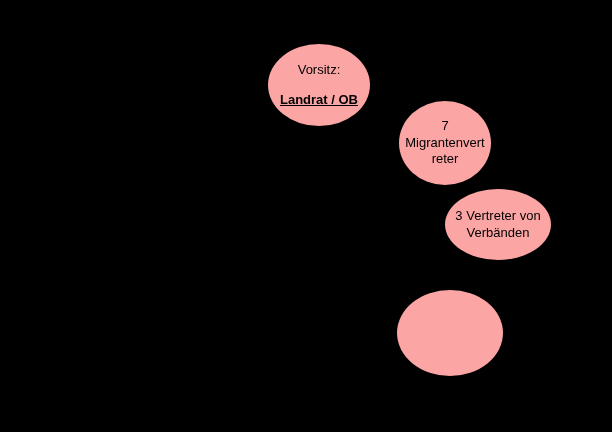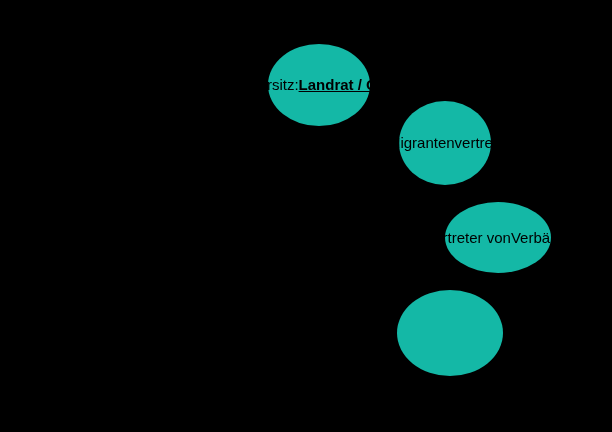--- a/index.html
+++ b/index.html
@@ -13,45 +13,45 @@
     position: relative;
     overflow: hidden;
     font-family: "Liberation Sans", sans-serif;
   }
   .canvas {
     position: absolute;
     inset: 0;
   }
   .ellipse {
     position: absolute;
-    background: #14b8a6;
+    background: #fca5a5;
     border-radius: 50%;
     display: flex;
-    flex-direction: row;
+    flex-direction: column;
     align-items: center;
     justify-content: center;
     text-align: center;
     color: #000000;
-    font-size: 15px;
+    font-size: 13px;
     line-height: 1.3;
   }
   .line {
     white-space: nowrap;
   }
   .underline {
     text-decoration: underline;
     font-weight: bold;
   }
   .spacer {
     height: 13px;
   }
   
   #e-vorsitz   { left: 268px; top: 44px;  width: 102px; height: 82px; }
   #e-migranten { left: 399px; top: 101px; width: 92px;  height: 84px; }
-  #e-verbaende { left: 445px; top: 202px; width: 106px; height: 71px; }
+  #e-verbaende { left: 445px; top: 189px; width: 106px; height: 71px; }
   #e-empty     { left: 397px; top: 290px; width: 106px; height: 86px; }
 </style>
 </head>
 <body>
 
 <div class="canvas">
 
   <div class="ellipse" id="e-vorsitz">
     <div class="line">Vorsitz:</div>
     <div class="spacer"></div>

